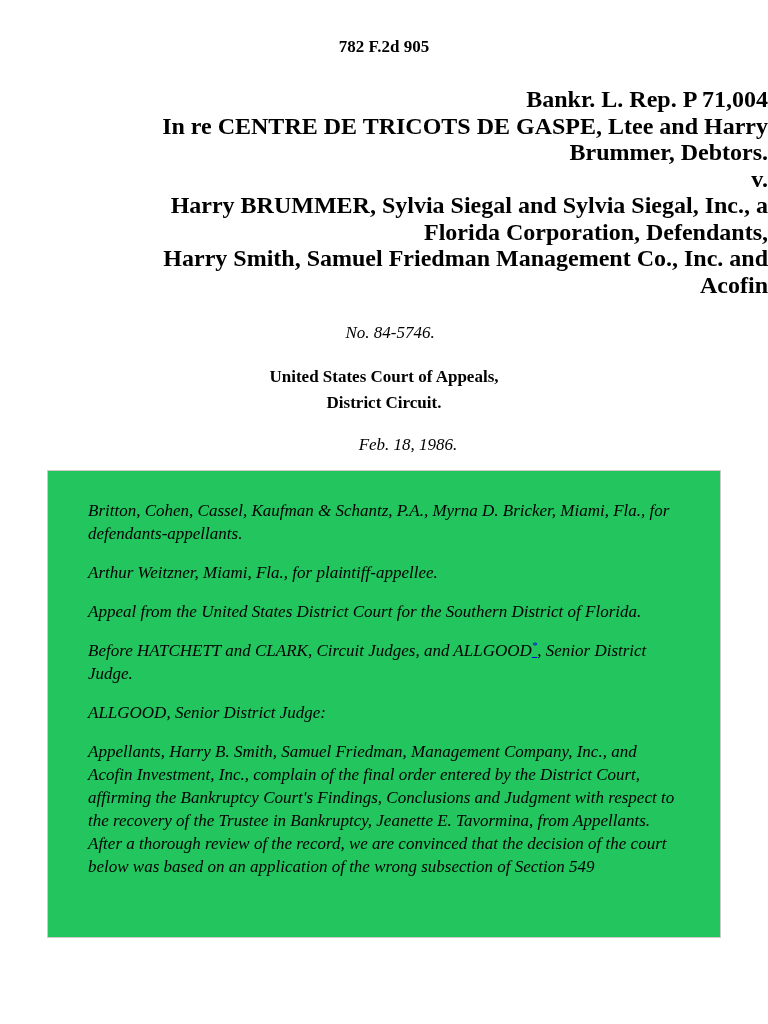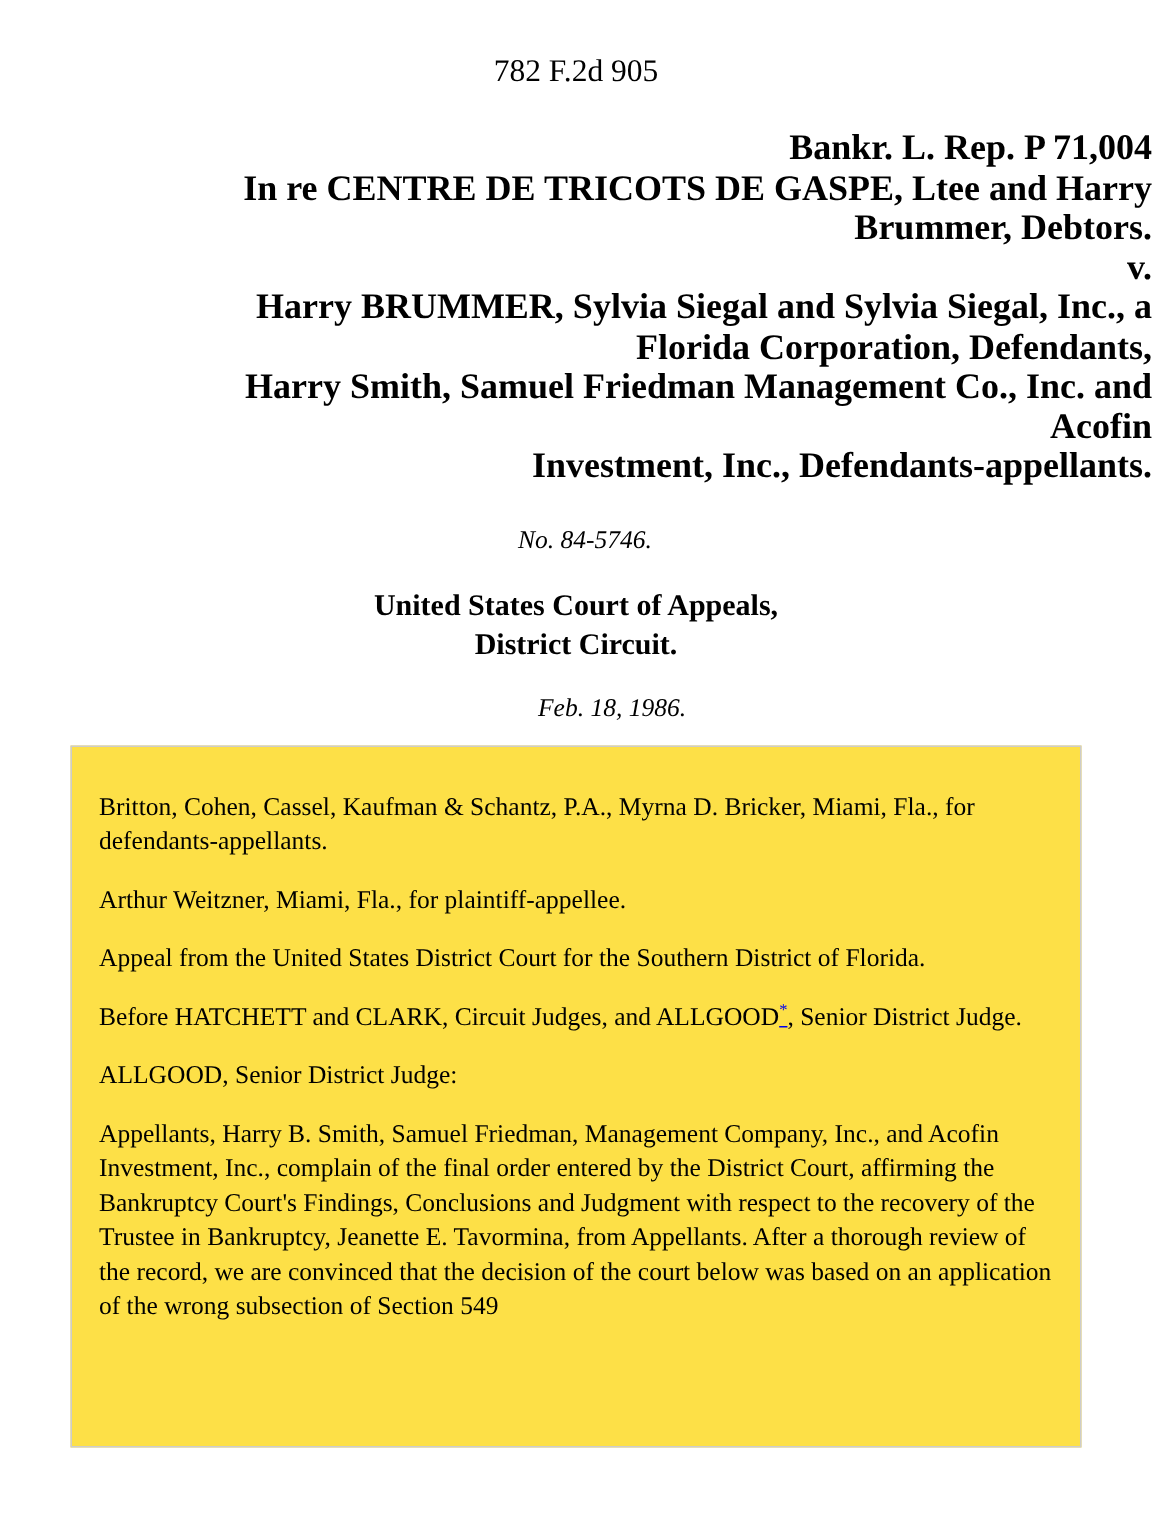--- a/index.html
+++ b/index.html
@@ -8,64 +8,66 @@
     width: 768px;
     height: 1024px;
     background: #ffffff;
     color: #000000;
     font-family: "Liberation Serif", "DejaVu Serif", serif;
     overflow: hidden;
   }
   .citation {
     padding-top: 36px;
     text-align: center;
-    font-size: 21px;
+    font-size: 17px;
     line-height: 22px;
+    font-weight: bold;
   }
   .case-title {
     margin: 28px auto 0;
     text-align: right;
     font-size: 24px;
     font-weight: bold;
     line-height: 26.5px;
   }
   .title-line { display: block; white-space: nowrap; }
   .docket {
     margin-top: 24px;
     text-align: center;
     font-style: italic;
     font-size: 17px;
     line-height: 22px;
     margin-left: 12px;
   }
   .court {
     margin: 20px 0 0;
     text-align: center;
-    font-size: 20px;
+    font-size: 17px;
     font-weight: bold;
     line-height: 26px;
   }
   .court-line { display: block; }
   .date {
     margin-top: 18px;
     text-align: center;
     font-style: italic;
     font-size: 17px;
     line-height: 22px;
     padding-left: 48px;
   }
   .opinion-box {
     margin: 14px 47px 0;
     height: 468px;
-    background: #fde047;
+    background: #22c55e;
     border: 1px solid #cccccc;
-    padding: 28px 18px;
+    padding: 28px 40px;
     font-size: 17px;
     line-height: 23px;
     overflow: hidden;
+    font-style: italic;
   }
   .opinion-box p { margin: 0 0 16px; }
   .footnote-link {
     color: #0000ee;
     text-decoration: underline;
     cursor: pointer;
   }
   .footnote-link sup {
     font-size: 11px;
     line-height: 0;
@@ -80,21 +82,20 @@
 
   <h1 class="case-title">
     <span class="title-line">Bankr. L. Rep. P 71,004</span>
     <span class="title-line">In re CENTRE DE TRICOTS DE GASPE, Ltee and Harry</span>
     <span class="title-line">Brummer, Debtors.</span>
     <span class="title-line">v.</span>
     <span class="title-line">Harry BRUMMER, Sylvia Siegal and Sylvia Siegal, Inc., a</span>
     <span class="title-line">Florida Corporation, Defendants,</span>
     <span class="title-line">Harry Smith, Samuel Friedman Management Co., Inc. and</span>
     <span class="title-line">Acofin</span>
-    <span class="title-line">Investment, Inc., Defendants-appellants.</span>
   </h1>
 
   <div class="docket">No. 84-5746.</div>
 
   <h2 class="court">
     <span class="court-line">United States Court of Appeals,</span>
     <span class="court-line">District Circuit.</span>
   </h2>
 
   <div class="date">Feb. 18, 1986.</div>

